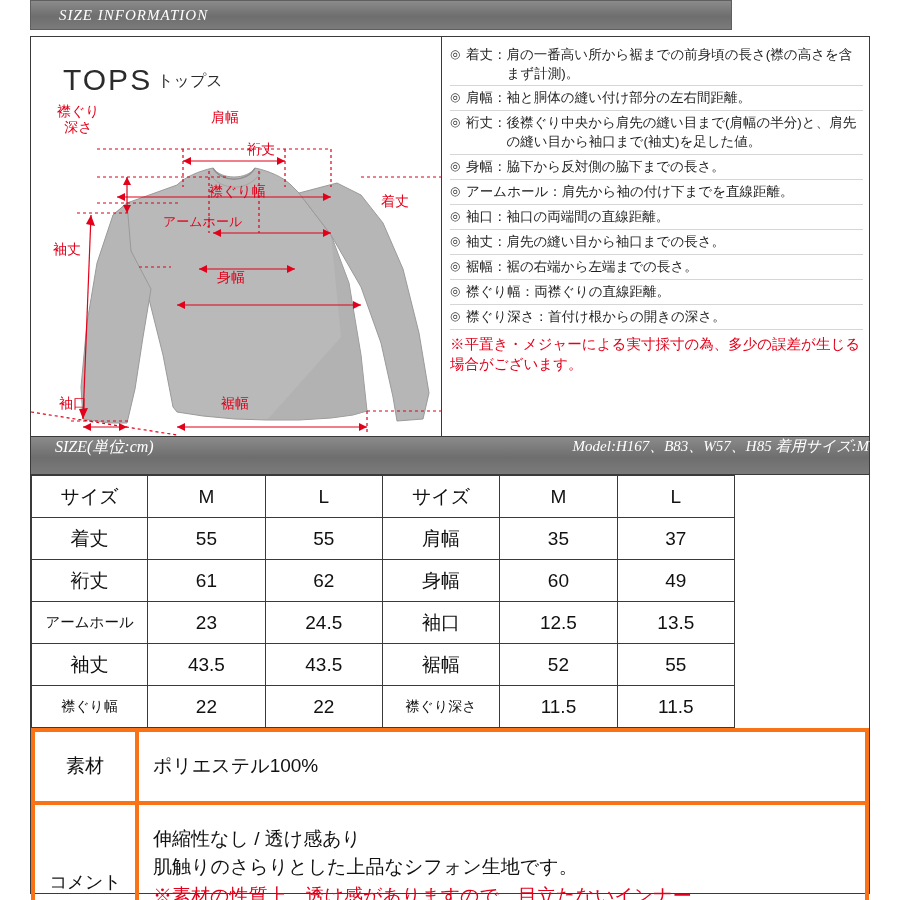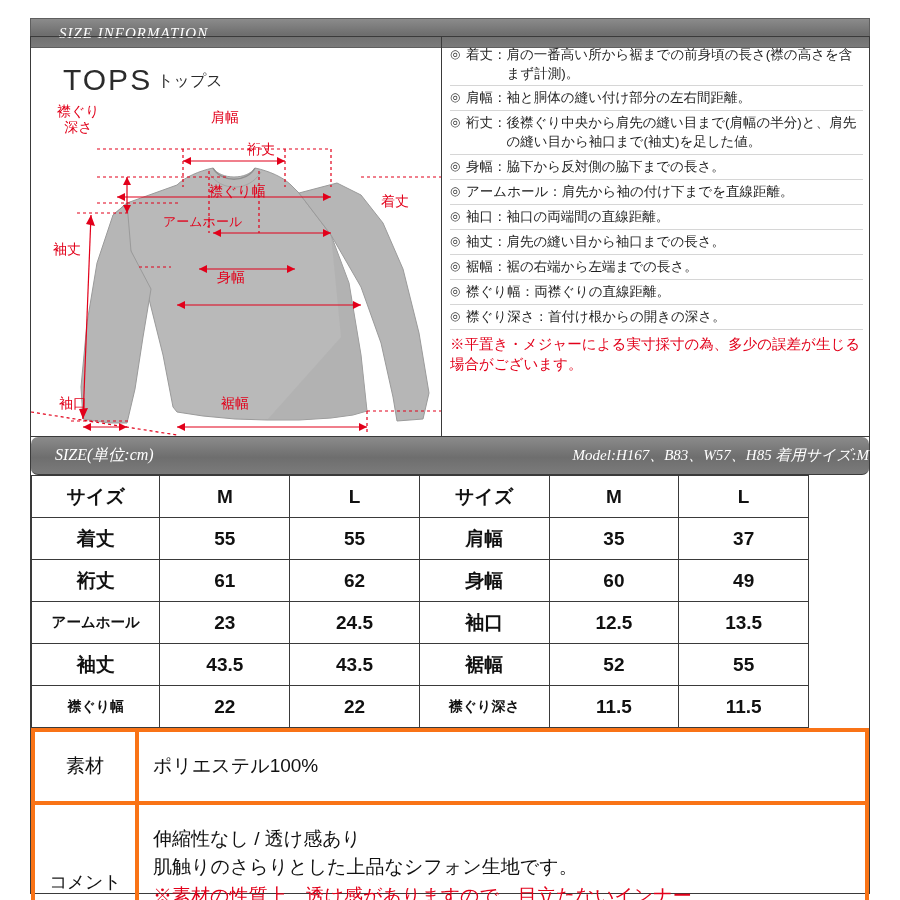--- a/index.html
+++ b/index.html
@@ -17,22 +17,22 @@
     height: 900px;
     background: #ffffff;
     overflow: hidden;
     box-sizing: border-box;
   }
 
   
   .header-bar {
     position: absolute;
     left: 30px;
-    top: 18px;
-    width: 840px;
+    top: 0;
+    width: 702px;
     height: 30px;
     background: #6b6b6b;
     background: linear-gradient(to bottom, #8b8b8b 0%, #6e6e6e 55%, #7b7b7b 100%);
     display: flex;
     align-items: center;
     border: 1px solid #5f5f5f;
     box-sizing: border-box;
   }
   .header-bar .title {
     color: #ffffff;
@@ -142,22 +142,21 @@
   .size-band {
     position: absolute;
     left: 31px;
     top: 437px;
     width: 838px;
     height: 38px;
     background: linear-gradient(to bottom, #8b8b8b 0%, #6e6e6e 55%, #7b7b7b 100%);
     border-bottom: 1px solid #3a3a3a;
     box-sizing: border-box;
     display: flex;
-    align-items: center;
-    border-radius: 7px;
+    align-items: flex-start;
   }
   .size-band .left-label {
     color: #fff;
     font-style: italic;
     font-size: 16px;
     padding-left: 24px;
     font-family: "Liberation Serif", serif;
     white-space: nowrap;
   }
   .size-band .model-label {
@@ -171,23 +170,22 @@
 
   
   .tables {
     position: absolute;
     left: 31px;
     top: 475px;
     width: 838px;
   }
   table.meas {
     border-collapse: collapse;
-    width: 778px;
+    width: 704px;
     table-layout: fixed;
-    font-weight: bold;
   }
   table.meas td {
     border: 1px solid #3a3a3a;
     height: 39px;
     text-align: center;
     font-size: 19px;
     color: #111;
     font-family: "Liberation Sans", sans-serif;
   }
   table.meas td.hd {

